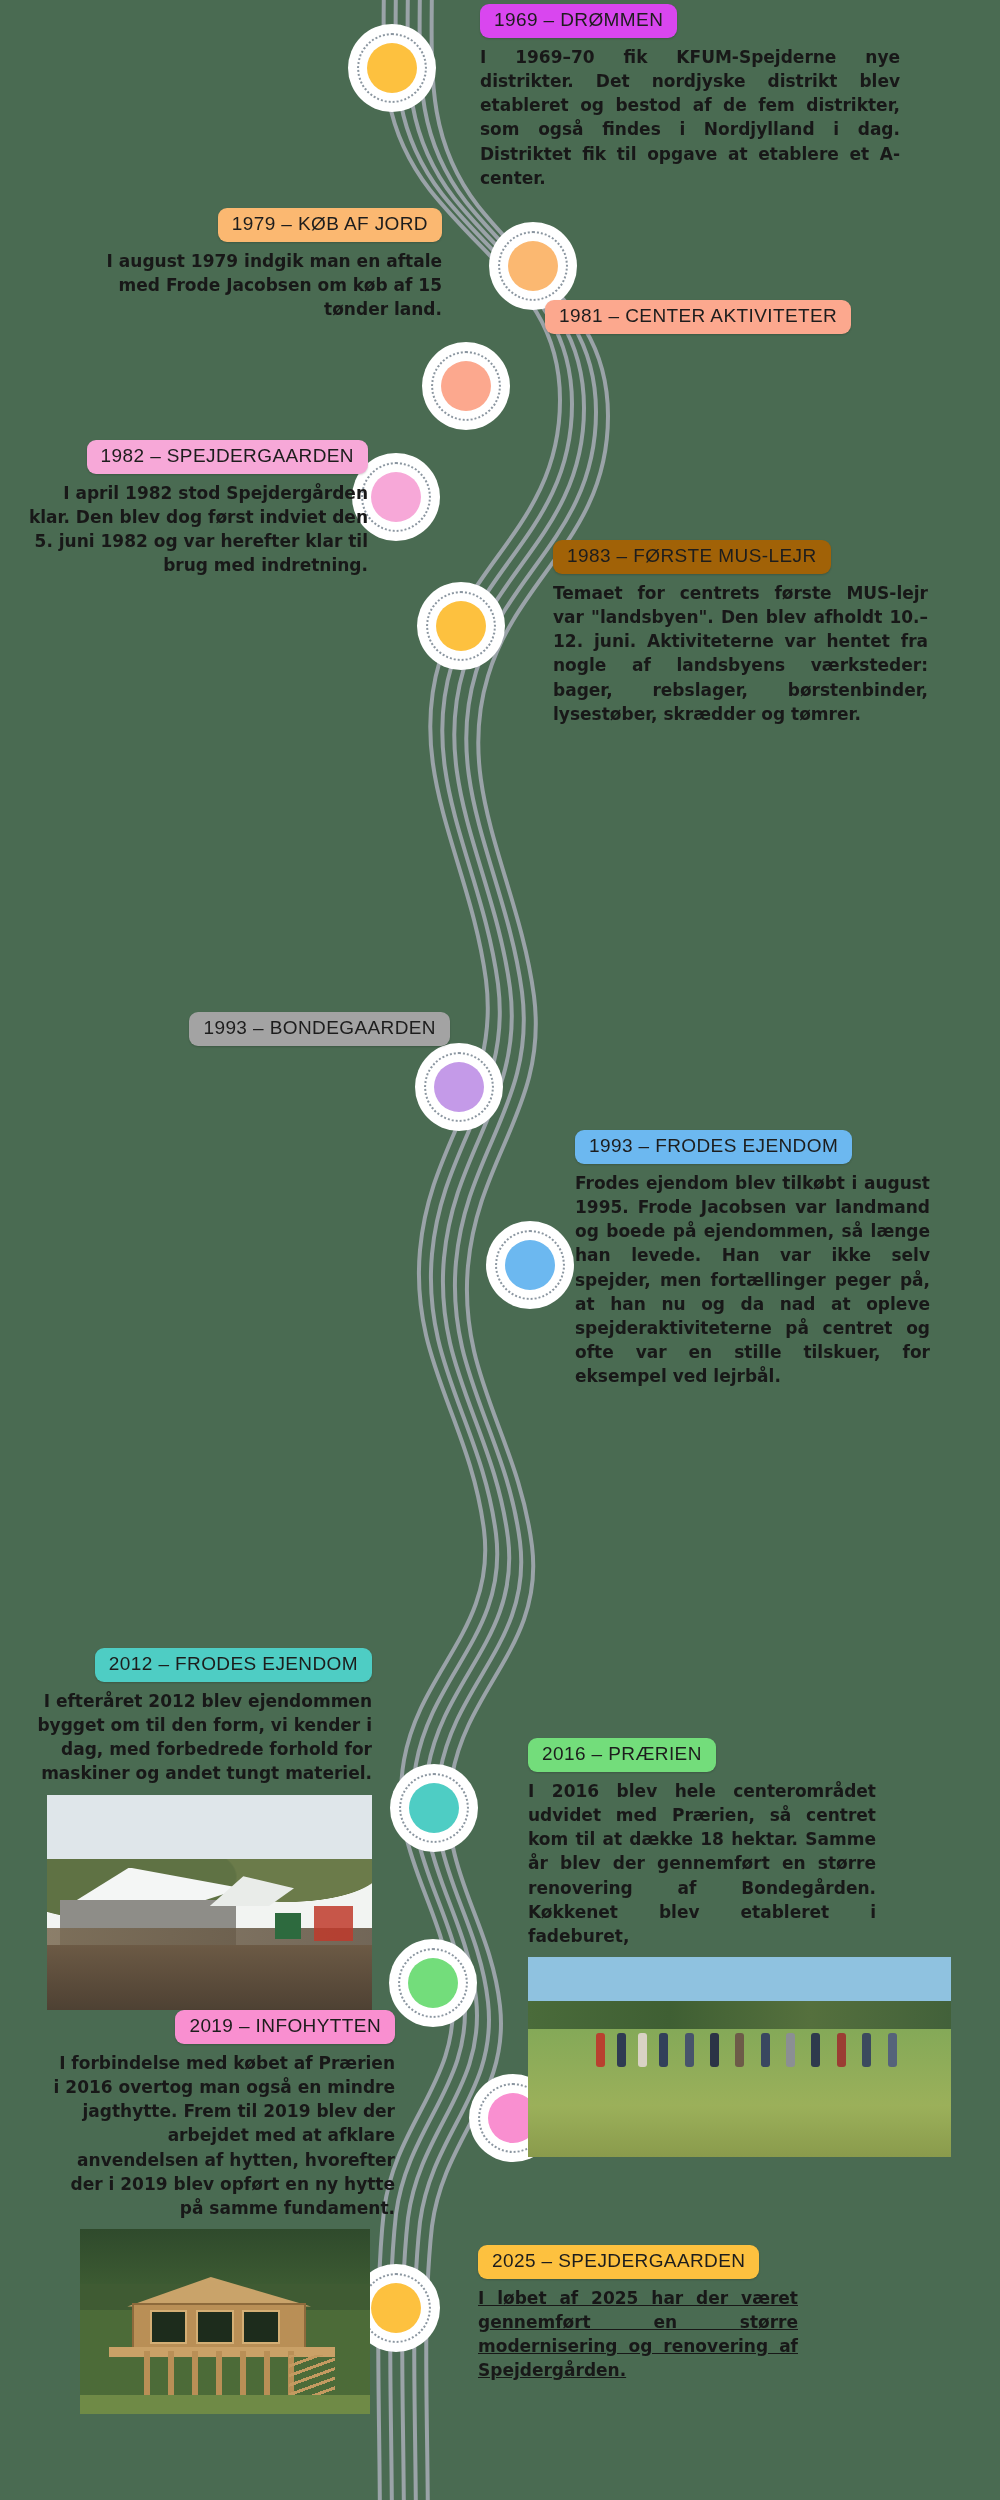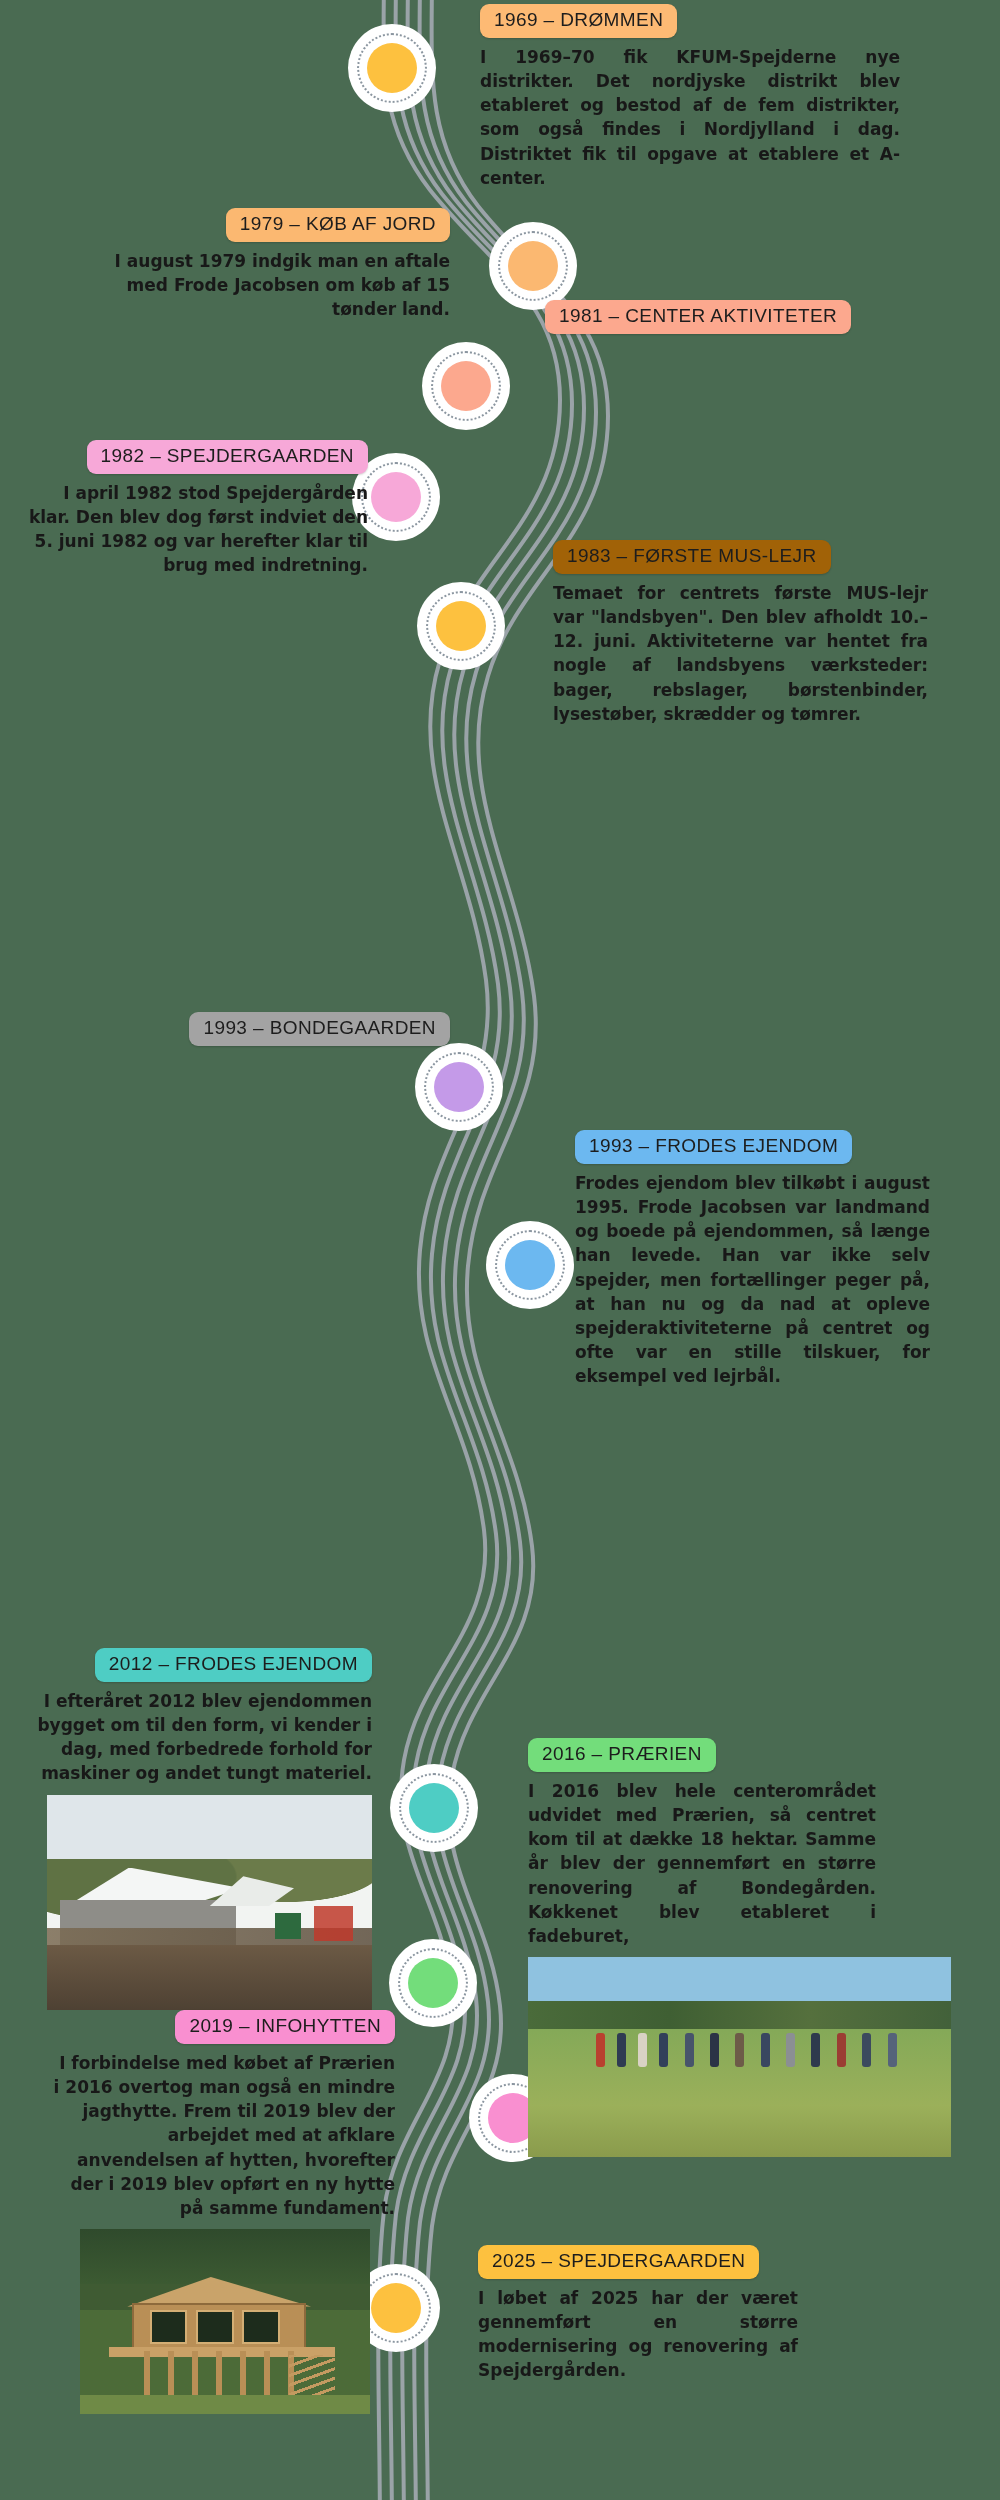--- a/index.html
+++ b/index.html
@@ -242,25 +242,25 @@
   <div class="node" style="left:513px; top:2118px;">
     <span class="ring"></span>
     <span class="dot" style="background:#f98fd0"></span>
   </div>
   <div class="node" style="left:396px; top:2308px;">
     <span class="ring"></span>
     <span class="dot" style="background:#fdc13f"></span>
   </div>
 
   <div class="entry right" style="left:480px; top:4px; width:450px;">
-    <span class="badge" style="background:#fdba74">1969 – DRØMMEN</span>
+    <span class="badge" style="background:#d946ef">1969 – DRØMMEN</span>
     <div class="body" style="width:420px;">I 1969–70 fik KFUM-Spejderne nye distrikter. Det nordjyske distrikt blev etableret og bestod af de fem distrikter, som også findes i Nordjylland i dag. Distriktet fik til opgave at etablere et A-center.</div>
   </div>
 
-  <div class="entry left" style="left:40px; top:208px; width:410px;">
+  <div class="entry left" style="left:32px; top:208px; width:410px;">
     <span class="badge" style="background:#fbb871">1979 – KØB AF JORD</span>
     <div class="body" style="width:350px; margin-left:auto;">I august 1979 indgik man en aftale med Frode Jacobsen om køb af 15 tønder land.</div>
   </div>
 
   <div class="entry right" style="left:545px; top:300px; width:430px;">
     <span class="badge" style="background:#fca88e">1981 – CENTER AKTIVITETER</span>
   </div>
 
   <div class="entry left" style="left:8px; top:440px; width:360px;">
     <span class="badge" style="background:#f7a8d8">1982 – SPEJDERGAARDEN</span>
@@ -329,16 +329,16 @@
       <span class="win" style="left:56%"></span>
       <span class="floor"></span>
       <span class="legs"></span>
       <span class="stair"></span>
       <span class="ground"></span>
     </div>
   </div>
 
   <div class="entry right" style="left:478px; top:2245px; width:430px;">
     <span class="badge" style="background:#fdc13f">2025 – SPEJDERGAARDEN</span>
-    <div class="body" style="width:320px;">I løbet af 2025 har der været gennemført en større modernisering og renovering af Spejdergården.</div>
+    <div class="body" style="width:320px;text-decoration:underline;">I løbet af 2025 har der været gennemført en større modernisering og renovering af Spejdergården.</div>
   </div>
 
 </div>
 
 </body></html>

